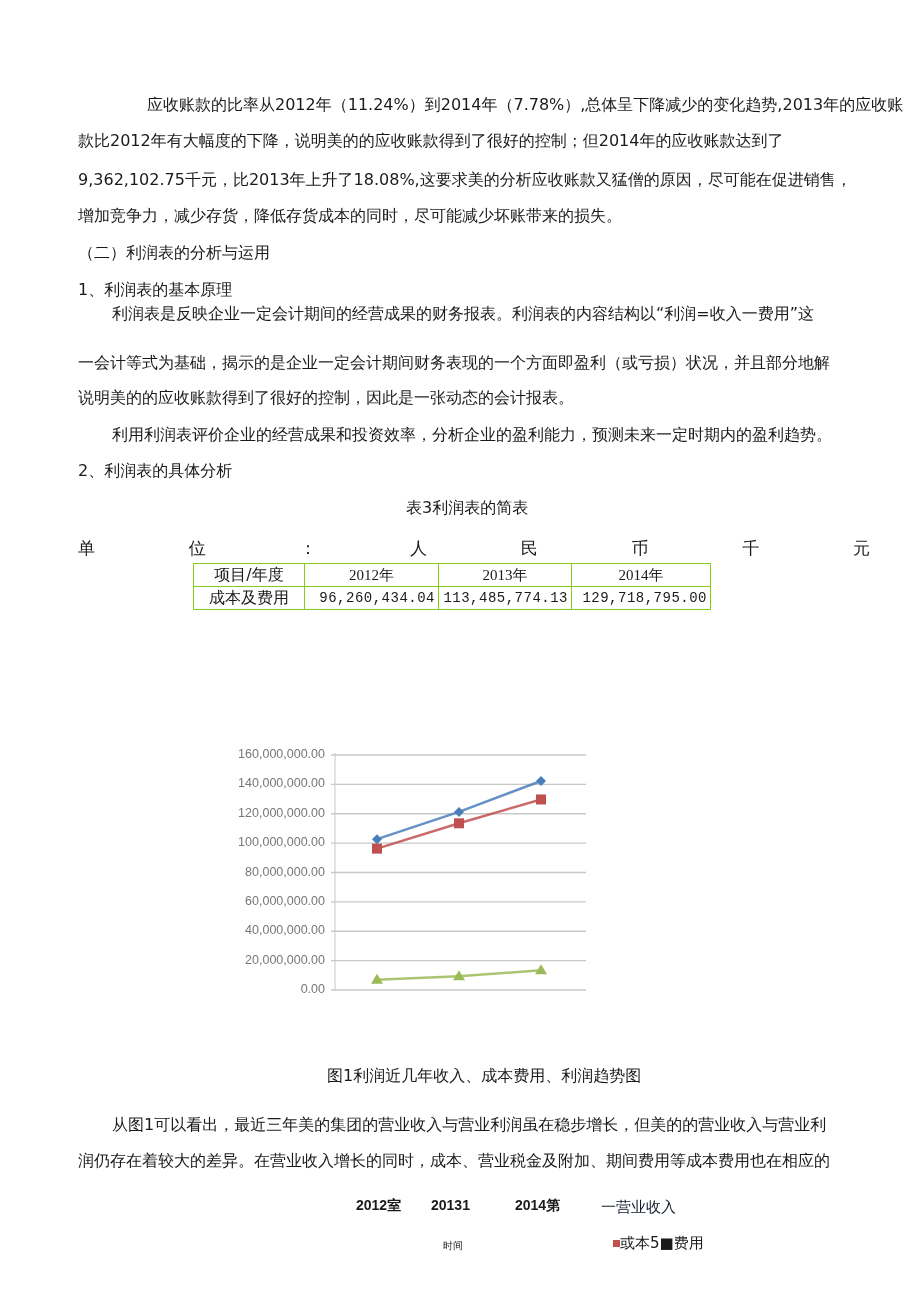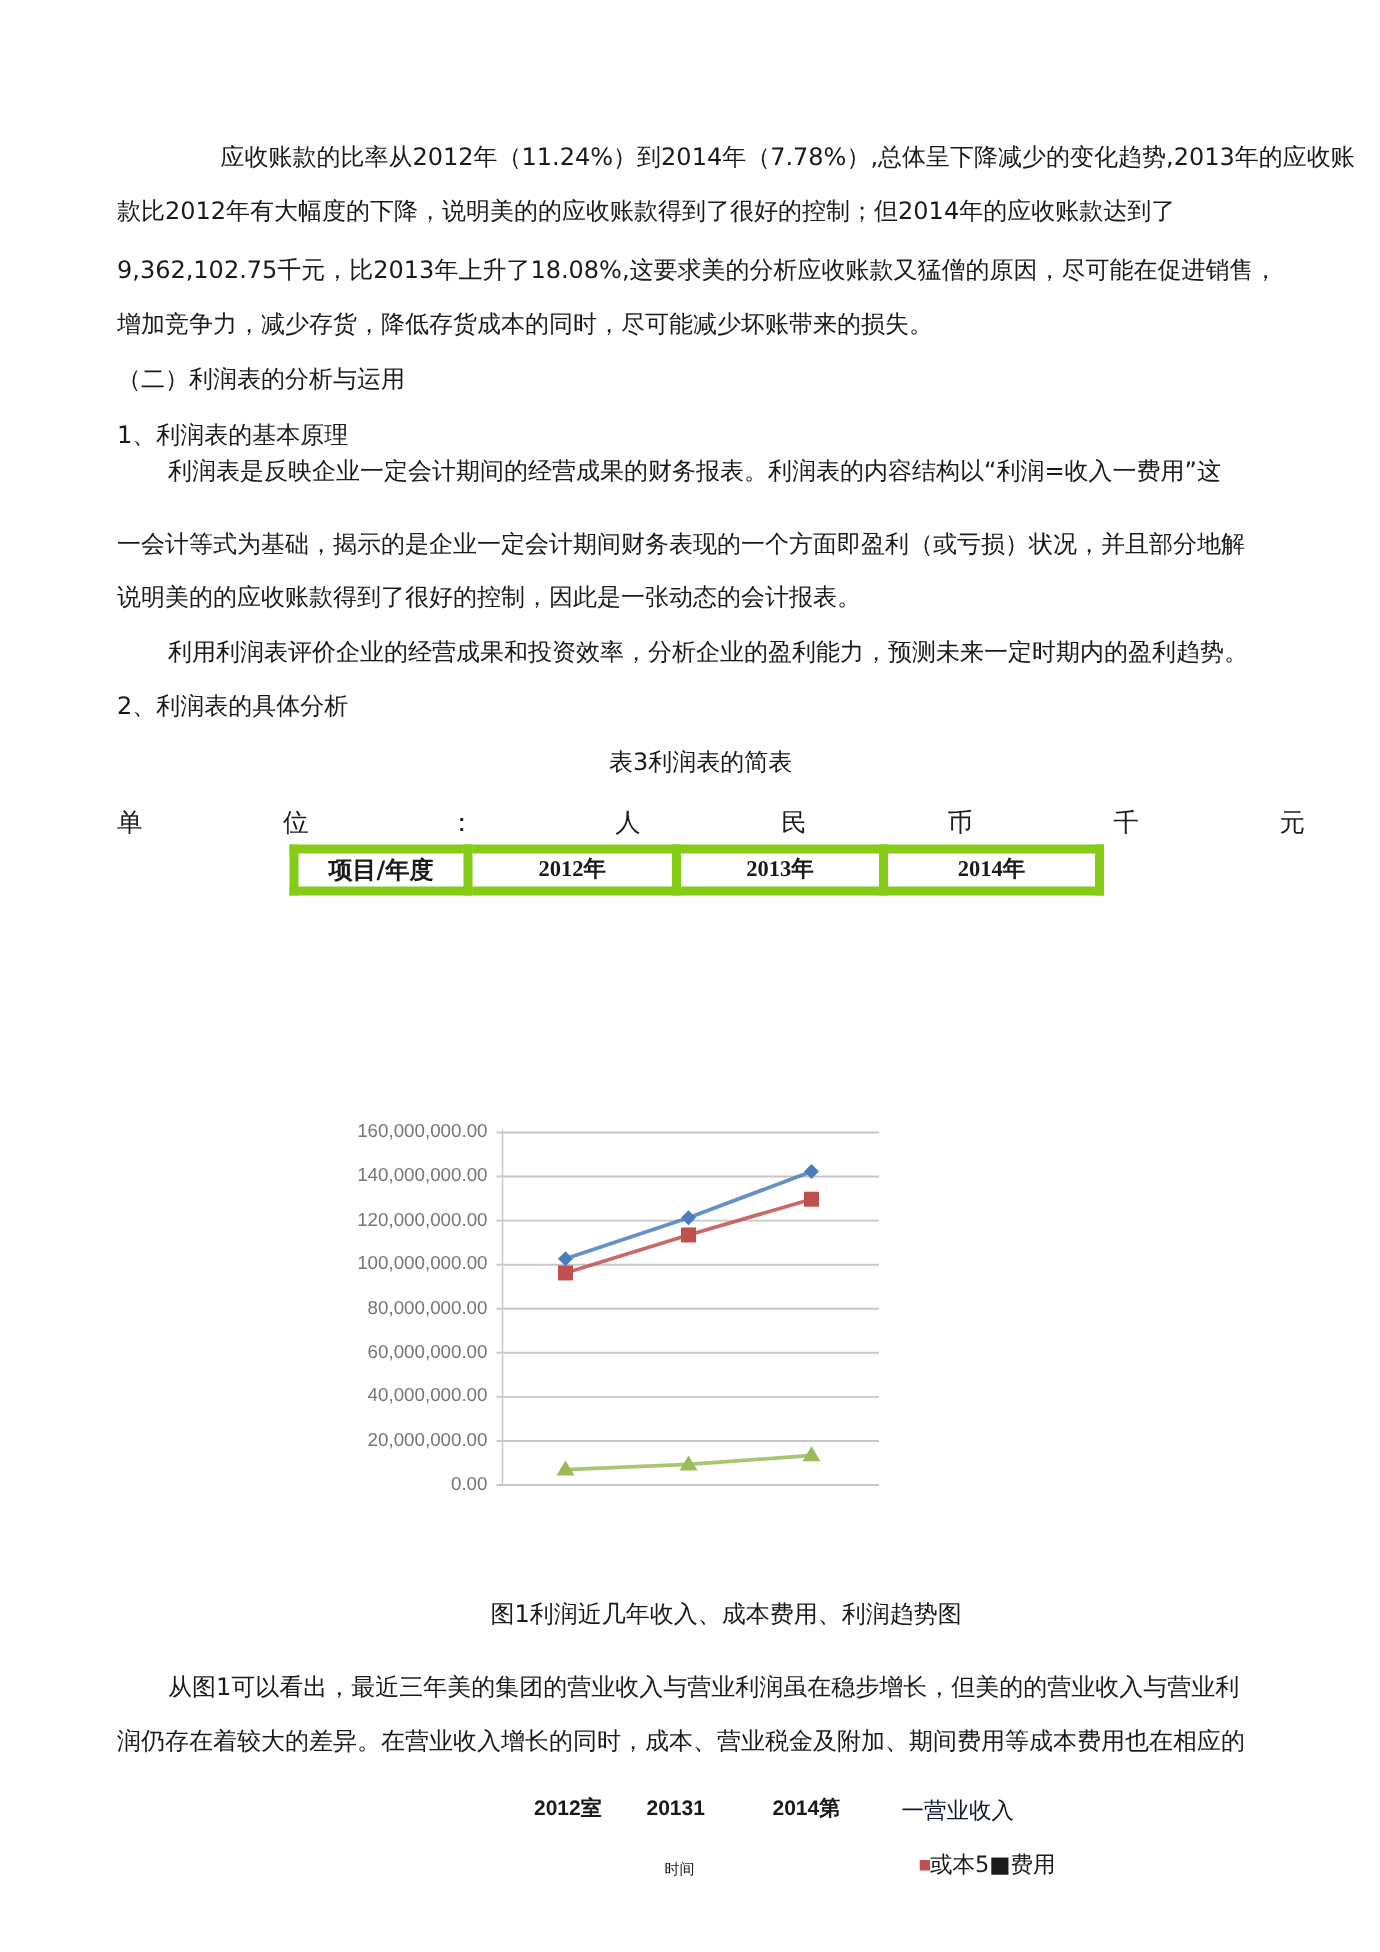--- a/index.html
+++ b/index.html
@@ -15,21 +15,21 @@
     .caption { position: absolute; font-size: 16px; white-space: nowrap; }
     .unit-row {
       position: absolute; left: 78px; width: 792px; top: 537px;
       display: flex; justify-content: space-between; font-size: 17px;
     }
     table.profit {
       position: absolute; left: 193px; top: 563px; border-collapse: collapse;
       font-size: 15px;
     }
     table.profit td {
-      border: 6px solid #84cc16; padding: 0 3px; height: 22px; line-height: 22px; font-weight: bold;
+      border: 1px solid #84cc16; padding: 0 3px; height: 22px; line-height: 22px;
     }
     table.profit td.lbl { width: 104px; text-align: center; font-size: 16px; }
     table.profit td.v { text-align: right; font-family: "Liberation Mono", "DejaVu Sans Mono", monospace; font-size: 14px; letter-spacing: 0.5px; }
     table.profit td.h { text-align: center; font-family: "Liberation Serif", serif; font-size: 15px; }
     td.c1 { width: 127px; } td.c2 { width: 126px; } td.c3 { width: 132px; }
     .legend-x { position: absolute; top: 1197px; font-size: 14px; font-weight: bold; font-family: "Liberation Sans", sans-serif; white-space: nowrap; }
   </style>
 </head>
 <body>
 
@@ -60,20 +60,26 @@
   <span>元</span>
 </div>
 
 <table class="profit">
   <tbody>
       <tr>
     <td class="lbl">项目/年度</td>
     <td class="h c1">2012年</td>
     <td class="h c2">2013年</td>
     <td class="h c3">2014年</td>
+  </tr>
+  <tr>
+    <td class="lbl">成本及费用</td>
+    <td class="v">96,260,434.04</td>
+    <td class="v">113,485,774.13</td>
+    <td class="v">129,718,795.00</td>
   </tr>
 </tbody>
   </table>
 
 <div id="chart-ticks">
     <div style="position: absolute; right: 595px; top: 982px; font-size: 12.5px; color: rgb(119, 119, 119); font-family: &quot;Liberation Sans&quot;, sans-serif; white-space: nowrap;">0.00</div>
     <div style="position: absolute; right: 595px; top: 952.625px; font-size: 12.5px; color: rgb(119, 119, 119); font-family: &quot;Liberation Sans&quot;, sans-serif; white-space: nowrap;">20,000,000.00</div>
     <div style="position: absolute; right: 595px; top: 923.25px; font-size: 12.5px; color: rgb(119, 119, 119); font-family: &quot;Liberation Sans&quot;, sans-serif; white-space: nowrap;">40,000,000.00</div>
     <div style="position: absolute; right: 595px; top: 893.875px; font-size: 12.5px; color: rgb(119, 119, 119); font-family: &quot;Liberation Sans&quot;, sans-serif; white-space: nowrap;">60,000,000.00</div>
     <div style="position: absolute; right: 595px; top: 864.5px; font-size: 12.5px; color: rgb(119, 119, 119); font-family: &quot;Liberation Sans&quot;, sans-serif; white-space: nowrap;">80,000,000.00</div>

